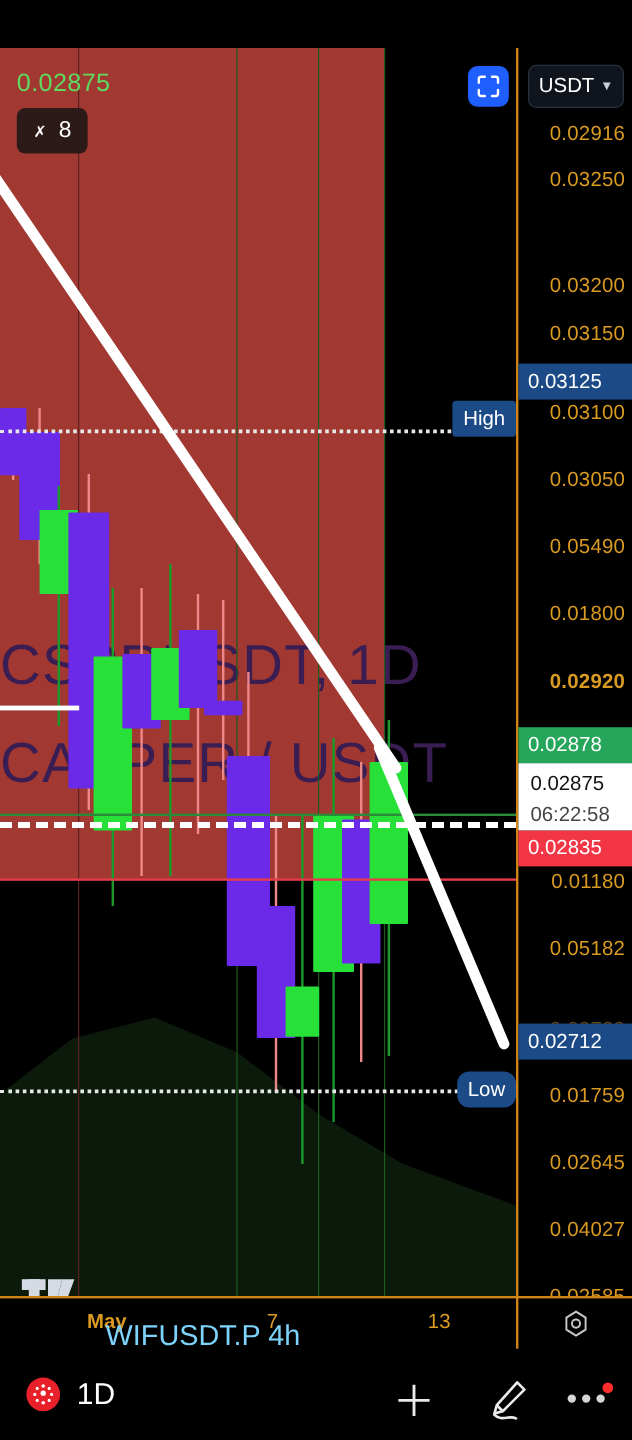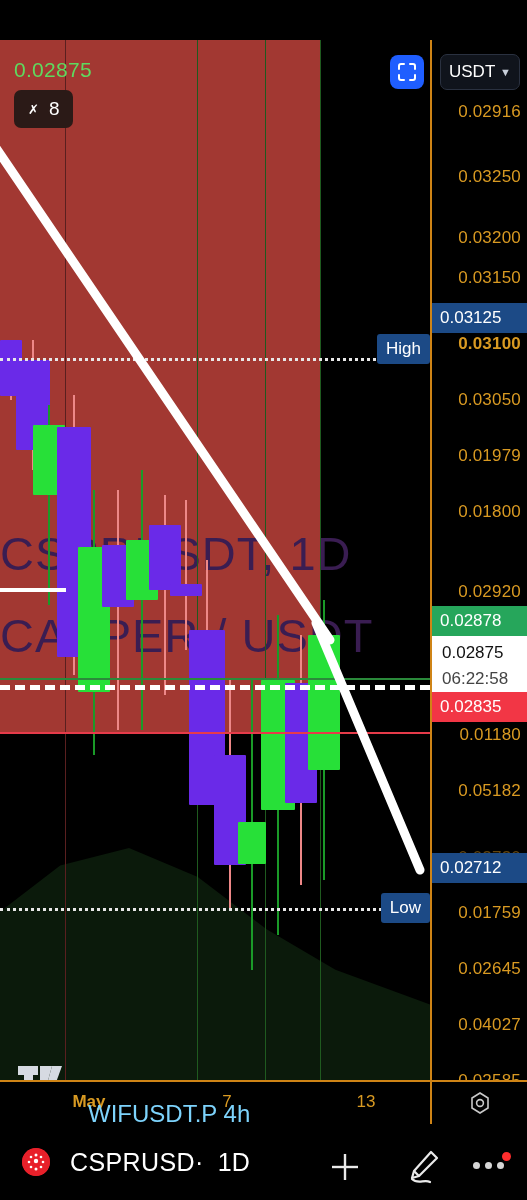--- a/index.html
+++ b/index.html
@@ -282,44 +282,44 @@
   </div>
 
   <div class="candle" style="left:308px;width:32px;top:560px;height:280px;">
     <div class="wick" style="top:0;height:280px;background:#1a9a28;"></div>
     <div class="body" style="top:35px;height:135px;background:#27e038;"></div>
   </div>
 
   <div class="side-tag" style="right:0;top:294px;">
     <span>High</span>
   </div>
-  <div class="side-tag" style="right:0;top:853px;">
+  <div class="side-tag" style="right:0;top:853px;border-radius:10px;">
     <span>Low</span>
   </div>
 
   <div id="tv-logo">
     <svg width="46" height="30" viewBox="0 0 46 30" aria-hidden="true">
       <rect x="0" y="4" width="20" height="9" fill="#d6dae2"></rect>
       <rect x="6" y="4" width="9" height="22" fill="#d6dae2"></rect>
       <polygon points="22,4 34,4 28,26 22,26" fill="#d6dae2"></polygon>
       <polygon points="34,4 44,4 36,26 28,26" fill="#d6dae2"></polygon>
     </svg>
   </div>
 </div>
 
 <div id="price-axis">
   <div class="plabel" style="top:62px;">0.02916</div>
-  <div class="plabel" style="top:127px;text-align:right;">0.03250</div>
+  <div class="plabel" style="top:100px;text-align:right;">0.03250</div>
   <div class="plabel" style="top:188px;">0.03200</div>
   <div class="plabel" style="top:228px;">0.03150</div>
-  <div class="plabel" style="top:294px;font-weight:bold;">0.03100</div>
+  <div class="plabel" style="top:294px;">0.03100</div>
   <div class="plabel" style="top:350px;">0.03050</div>
-  <div class="plabel" style="top:406px;">0.01979</div>
+  <div class="plabel" style="top:406px;">0.05490</div>
   <div class="plabel" style="top:462px;">0.01800</div>
-  <div class="plabel" style="top:542px;">0.02920</div>
+  <div class="plabel" style="top:518px;font-weight:bold;">0.02920</div>
   <div class="plabel" style="top:685px;">0.01180</div>
   <div class="plabel" style="top:741px;">0.05182</div>
   <div class="plabel" style="top:863px;">0.01759</div>
   <div class="plabel" style="top:919px;">0.02645</div>
   <div class="plabel" style="top:975px;">0.04027</div>
   <div class="plabel" style="top:1031px;">0.02585</div>
 
   <div class="plabel" style="top:630px;opacity:.45;">0.02840</div>
   <div class="plabel" style="top:808px;opacity:.45;">0.02720</div>
 
@@ -359,21 +359,20 @@
         <circle cx="21" cy="14" r="1.3"></circle>
           <circle cx="19" cy="19" r="1.3"></circle>
         <circle cx="14" cy="21" r="1.5"></circle>
           <circle cx="9" cy="19" r="1.3"></circle>
         <circle cx="7" cy="14" r="1.3"></circle>
           <circle cx="9" cy="9" r="1.3"></circle>
         <circle cx="14" cy="13" r="2.2"></circle>
       </g>
     </svg>
   </div>
-  <div id="sym-name">CSPRUSD·</div>
   <div id="sym-tf">1D</div>
 
   <div id="plus-btn">
     <svg width="34" height="34" viewBox="0 0 34 34" aria-hidden="true">
       <line x1="17" y1="4" x2="17" y2="30" stroke="#eaeaea" stroke-width="2.4"></line>
       <line x1="4" y1="17" x2="30" y2="17" stroke="#eaeaea" stroke-width="2.4"></line>
     </svg>
   </div>
 
   <div id="pen-btn">

